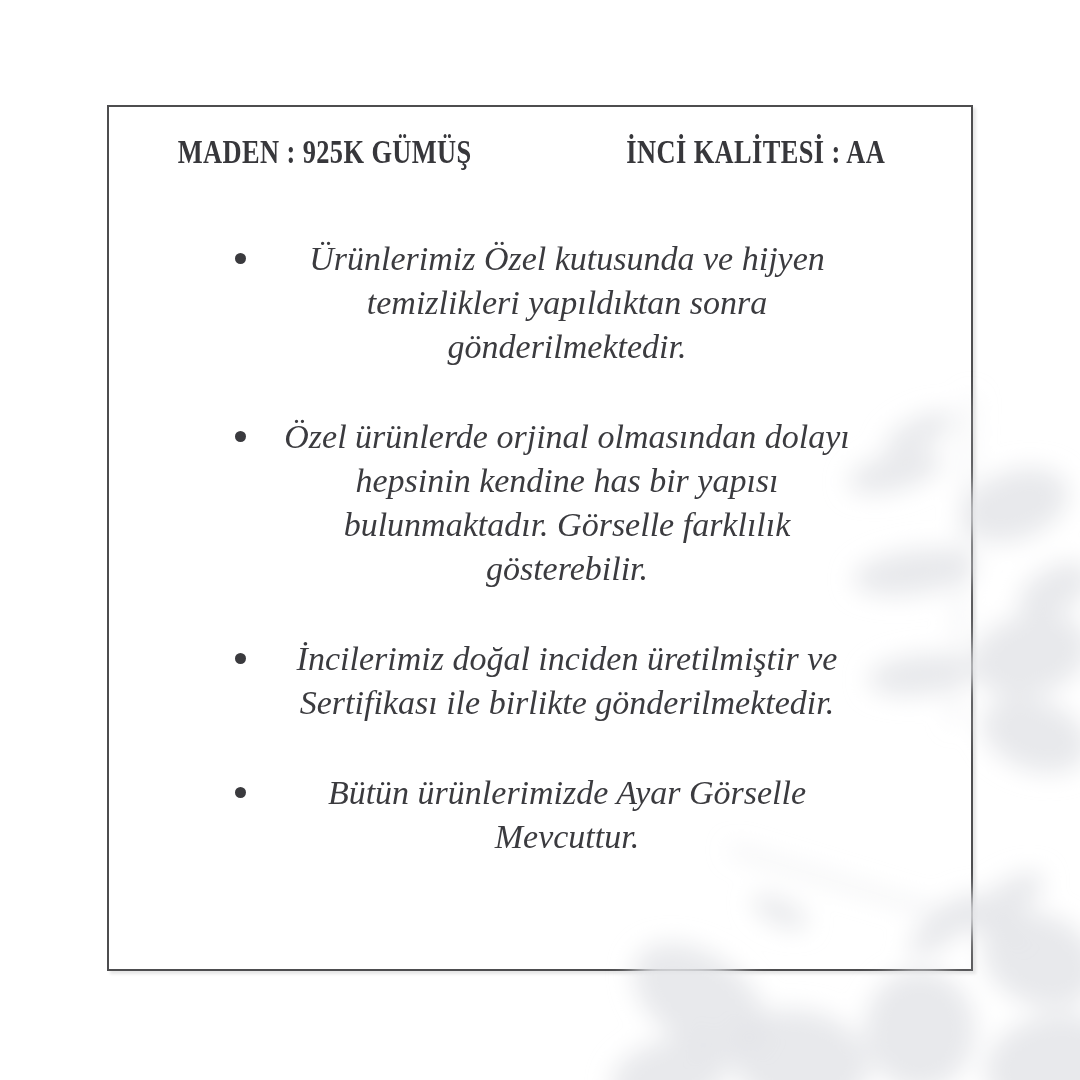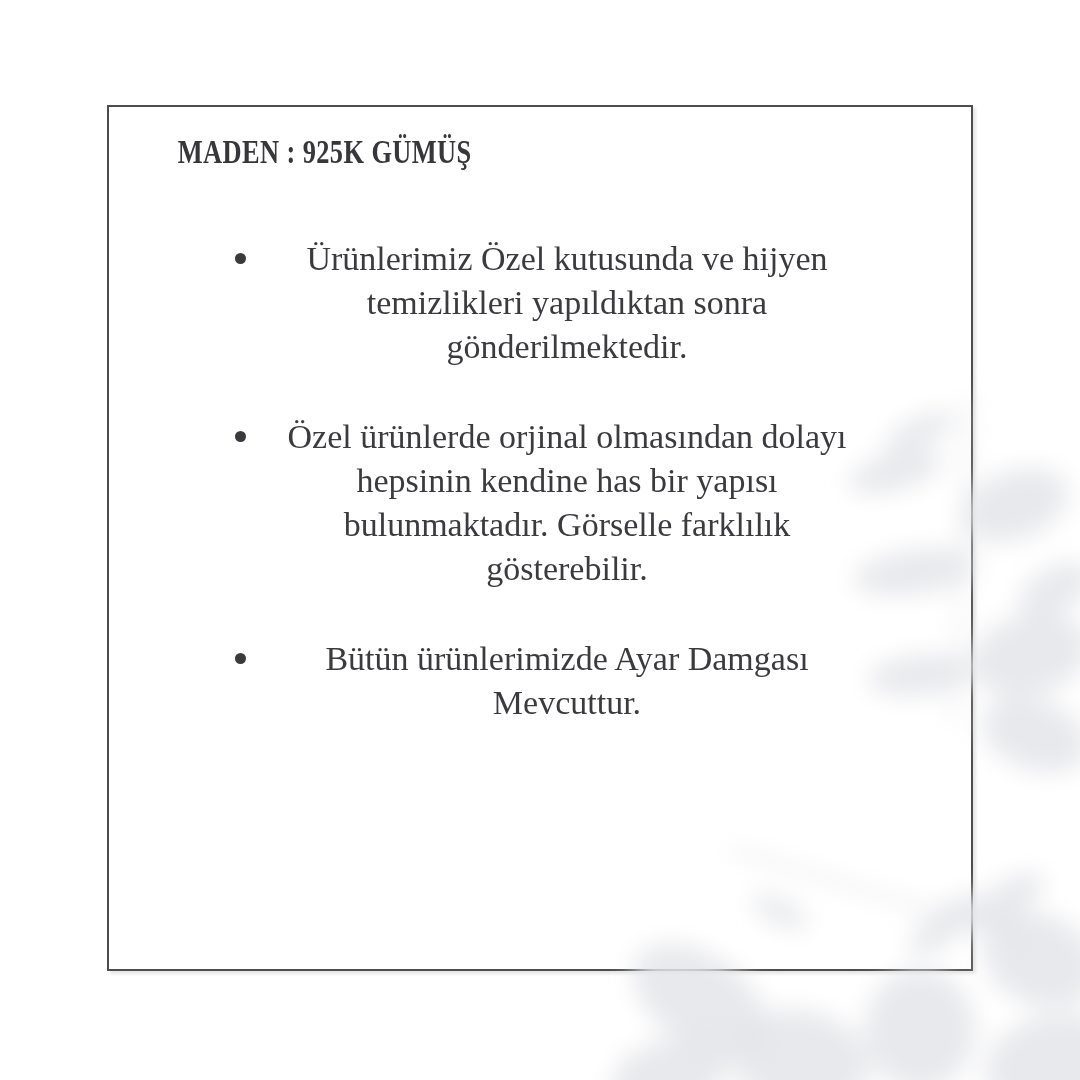--- a/index.html
+++ b/index.html
@@ -58,20 +58,21 @@
   .bullets {
     list-style: none;
     margin: 66px 0 0 0;
     padding: 0;
   }
   .bullet-item {
     position: relative;
     width: 600px;
     margin: 0 0 46px 158px;
     text-align: center;
+    font-style: italic;
     font-size: 34px;
     line-height: 44px;
     color: #3b3b3f;
   }
   .dot {
     position: absolute;
     left: -32px; top: 16px;
     width: 11px; height: 11px;
     border-radius: 50%;
     background: #3a3a3e;
@@ -85,39 +86,47 @@
 <body>
 
 <div class="page">
 
   <div class="card">
 
     <div class="specs">
       <div class="spec">
         <span class="spec-text">MADEN : 925K GÜMÜŞ</span>
       </div>
+      <div class="spec">
+        <span class="spec-text">İNCİ KALİTESİ : AA</span>
+      </div>
     </div>
 
     <ul class="bullets">
       <li class="bullet-item">
         <span class="dot"></span>
         <span class="bullet-text">Ürünlerimiz Özel kutusunda ve hijyen
 temizlikleri yapıldıktan sonra
 gönderilmektedir.</span>
       </li>
       <li class="bullet-item">
         <span class="dot"></span>
         <span class="bullet-text">Özel ürünlerde orjinal olmasından dolayı
 hepsinin kendine has bir yapısı
 bulunmaktadır. Görselle farklılık
 gösterebilir.</span>
       </li>
       <li class="bullet-item">
         <span class="dot"></span>
-        <span class="bullet-text">Bütün ürünlerimizde Ayar Damgası
+        <span class="bullet-text">İncilerimiz doğal inciden üretilmiştir ve
+Sertifikası ile birlikte gönderilmektedir.</span>
+      </li>
+      <li class="bullet-item">
+        <span class="dot"></span>
+        <span class="bullet-text">Bütün ürünlerimizde Ayar Görselle
 Mevcuttur.</span>
       </li>
     </ul>
 
   </div>
 
   <svg class="shadow-overlay" width="1080" height="1080" viewBox="0 0 1080 1080" xmlns="http://www.w3.org/2000/svg">
     <defs>
       <filter id="leafblur" x="-60%" y="-60%" width="220%" height="220%">
         <feGaussianBlur stdDeviation="12"></feGaussianBlur>

